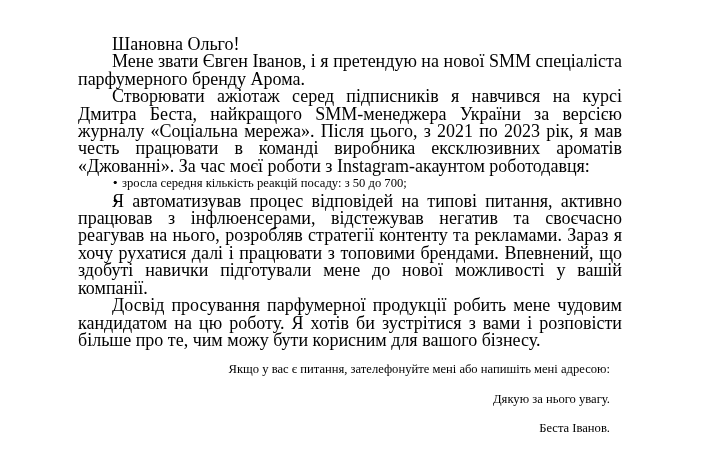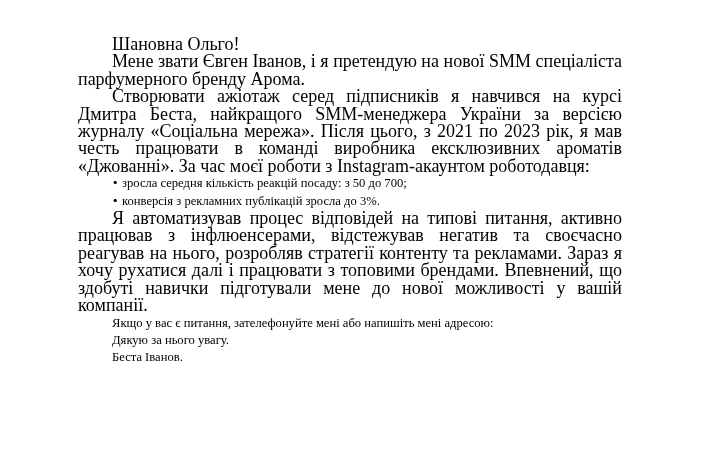--- a/index.html
+++ b/index.html
@@ -59,26 +59,26 @@
     left: 35px;
     top: 0;
     font-size: 12.6px;
     line-height: 17.4px;
   }
   .bullet-text {
     display: inline-block;
     margin-left: 9px;
   }
   .closing-line {
-    margin: 0;
+    margin: 12px;
     padding: 0;
     font-size: 12.6px;
     line-height: 17.4px;
     text-indent: 34px;
-    text-align: left;
+    text-align: right;
     white-space: nowrap;
   }
 </style>
 </head>
 <body>
 
 <div class="page">
   <div class="doc-body">
 
     <p class="para">Шановна Ольго!</p>
@@ -93,26 +93,26 @@
       </li>
       <li class="bullet-item">
         <span class="bullet-glyph">•</span>
         <span class="bullet-text">зросла середня кількість реакцій посаду: з 50 до 700;</span>
       </li>
       <li class="bullet-item">
         <span class="bullet-glyph">•</span>
       </li>
       <li class="bullet-item">
         <span class="bullet-glyph">•</span>
-        <span class="bullet-text">конверсія з рекламних публікацій зросла до 3%.</span>
       </li>
     </ul>
 
     <p class="para">Я автоматизував процес відповідей на типові питання, активно працював з інфлюенсерами, відстежував негатив та своєчасно реагував на нього, розробляв стратегії контенту та рекламами. Зараз я хочу рухатися далі і працювати з топовими брендами. Впевнений, що здобуті навички підготували мене до нової можливості у вашій компанії.</p>
 
+    <p class="para">Досвід просування парфумерної продукції робить мене чудовим кандидатом на цю роботу. Я хотів би зустрітися з вами і розповісти більше про те, чим можу бути корисним для вашого бізнесу.</p>
 
     <p class="closing-line">Якщо у вас є питання, зателефонуйте мені або напишіть мені адресою:</p>
 
     <p class="closing-line">Дякую за нього увагу.</p>
 
 
     <p class="closing-line">Беста Іванов.</p>
 
   </div>
 </div>

